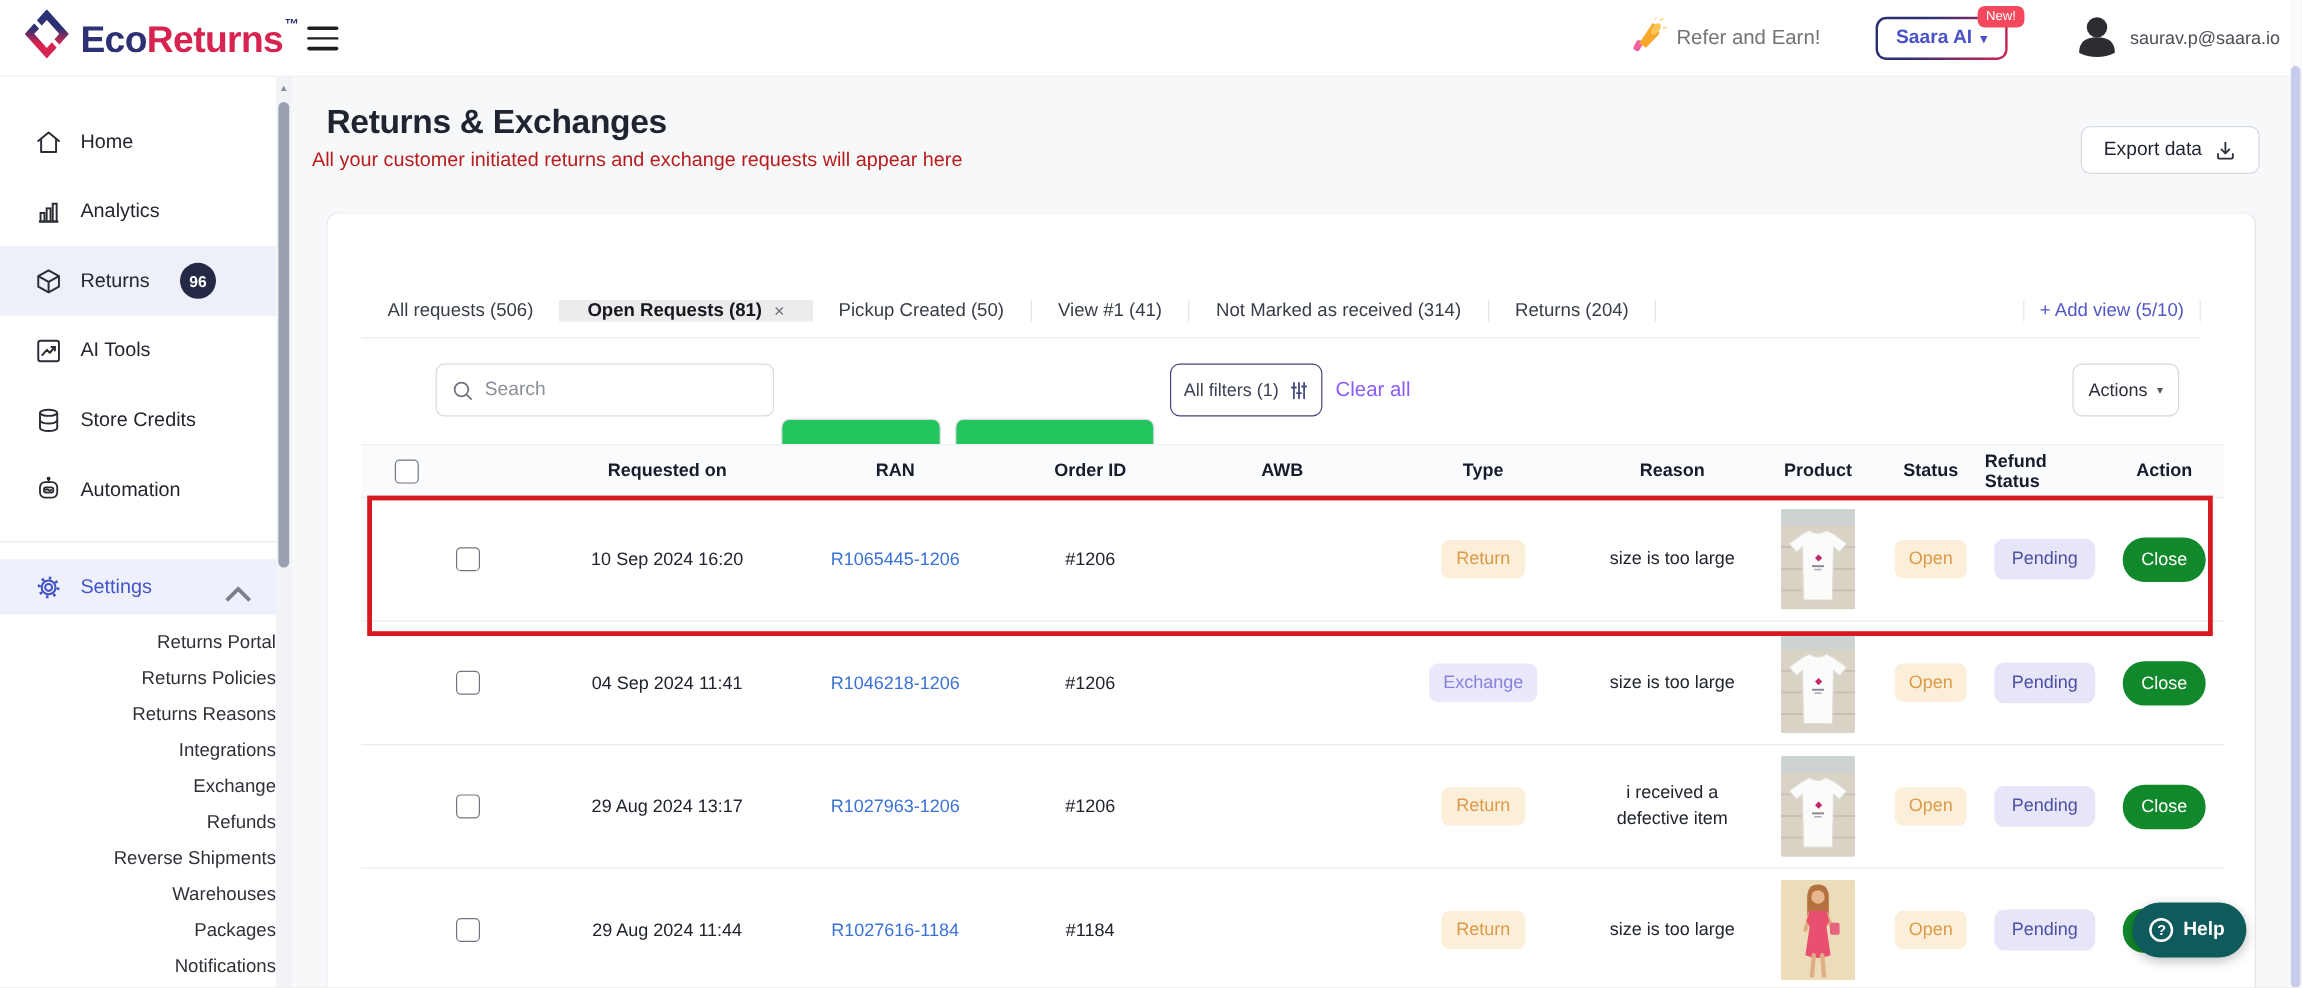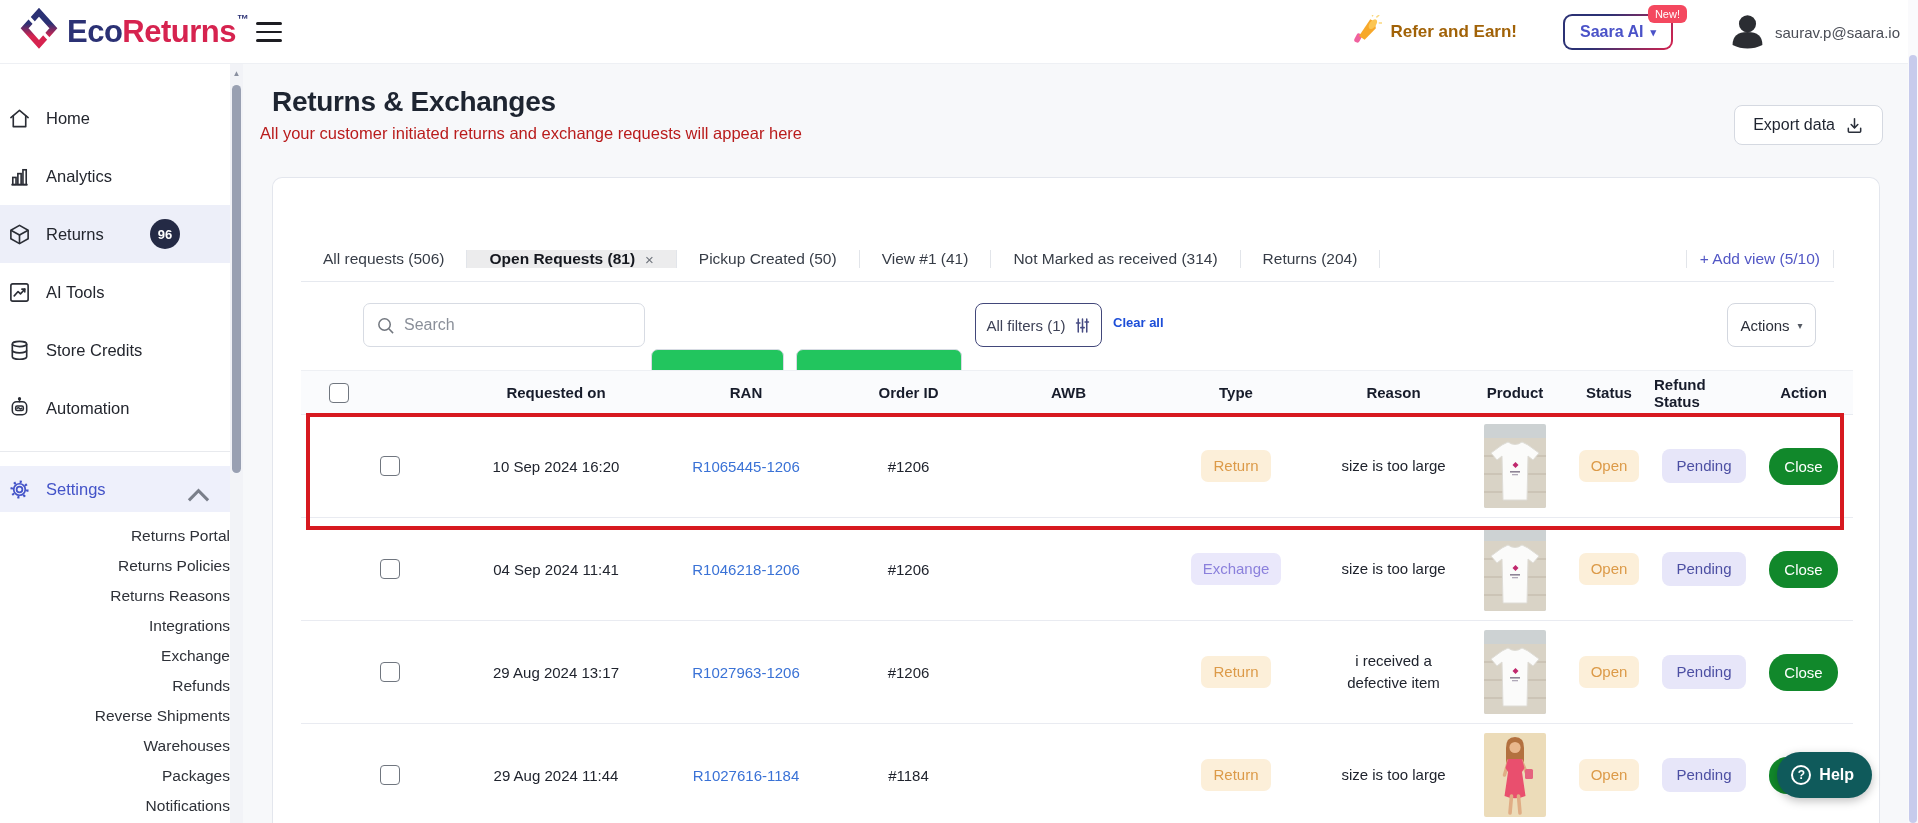--- a/index.html
+++ b/index.html
@@ -12,35 +12,35 @@
   
   .topbar { position:absolute; left:0; top:0; width:1918px; height:64px; background:#fff; border-bottom:1px solid #eef0f4; z-index:5; }
   .logo { position:absolute; left:20px; top:8px; display:flex; align-items:center; gap:9px; cursor:pointer; }
   .logo-text { font-size:31px; font-weight:700; letter-spacing:-0.5px; }
   .logo-text .eco { color:#2b3174; }
   .logo-text .ret { color:#d6234f; }
   .logo-text .tm { font-size:12px; color:#2b3174; vertical-align:top; position:relative; top:-2px; left:1px; font-weight:700; }
   .hamburger { position:absolute; left:256px; top:22px; width:26px; height:20px; background:none; border:none; cursor:pointer; display:flex; flex-direction:column; justify-content:space-between; }
   .hamburger span { display:block; height:2.6px; background:#1d1d22; border-radius:2px; }
   .topbar-right { position:absolute; right:18px; top:0; height:64px; display:flex; align-items:center; }
-  .refer { display:flex; align-items:center; gap:8px; font-size:17px; font-weight:700; color:#a16207; cursor:pointer; }
+  .refer { display:flex; align-items:center; gap:8px; font-size:17px; font-weight:400; color:#737373; cursor:pointer; }
   .saara-wrap { position:relative; margin-left:46px; }
   .saara-btn { display:block; padding:2px; border:none; border-radius:9px; background:linear-gradient(120deg,#2b3174 0%,#2b3174 35%,#d6234f 100%); cursor:pointer; }
   .saara-inner { display:flex; align-items:center; gap:7px; background:#fff; border-radius:7px; padding:7px 15px; font-size:16px; font-weight:700; color:#4a52c8; }
   .saara-inner .caret { font-size:11px; color:#4a52c8; }
   .new-badge { position:absolute; top:-9px; right:-14px; background:#f4485f; color:#fff; font-size:11px; font-weight:400; padding:3px 7px; border-radius:6px; z-index:2; }
   .user { display:flex; align-items:center; gap:9px; margin-left:56px; cursor:pointer; }
   .email { font-size:15px; color:#4b4e57; }
   
   .page-scroll { position:absolute; right:0; top:0; width:10px; height:823px; background:#fafafc; z-index:9; }
   .page-scroll .thumb { position:absolute; left:1px; top:55px; width:8px; height:768px; background:#c7cbec; border-radius:4px; }
   
   .sidebar { position:absolute; left:0; top:64px; width:230px; height:759px; background:#fff; z-index:4; overflow:hidden; }
   .nav { padding-top:25px; }
-  .nav-item { display:flex; align-items:center; gap:15px; height:58px; padding-left:8px; font-size:16.5px; color:#23262e; cursor:pointer; position:relative; }
+  .nav-item { display:flex; align-items:center; gap:15px; height:58px; padding-left:29px; font-size:16.5px; color:#23262e; cursor:pointer; position:relative; }
   .nav-item svg { width:23px; height:23px; flex:0 0 23px; }
   .nav-item.active { background:#edeff9; }
   .count-badge { position:absolute; left:150px; top:14px; width:30px; height:30px; border-radius:50%; background:#242a45; color:#fff; font-size:13px; font-weight:700; display:flex; align-items:center; justify-content:center; }
   .nav-divider { height:1px; background:#e8eaee; margin:14px 0; }
   .nav-item.settings { height:46px; background:#eef0fb; color:#4353c8; font-weight:400; }
   .nav-item.settings .chev { position:absolute; right:20px; top:18px; }
   .subnav { padding-top:9px; }
   .subnav-item { height:30px; line-height:30px; padding-left:57px; font-size:15.5px; color:#2e3138; cursor:pointer;text-align:right; }
   .sb-scroll { position:absolute; left:230px; top:64px; width:13px; height:759px; background:#f2f3f7; z-index:4; }
   .sb-scroll .arrow { position:absolute; top:5px; left:0; width:13px; text-align:center; font-size:8px; color:#8a90a0; cursor:pointer; }
@@ -61,21 +61,21 @@
   
   .filters { position:absolute; left:28px; right:28px; top:125px; height:44px; }
   .search-box { position:absolute; left:62px; top:0; width:282px; height:44px; border:1.3px solid #d7dbe3; border-radius:7px; background:#fff; display:flex; align-items:center; padding:0 12px; gap:9px; }
   .search-box input { border:none; outline:none; flex:1; font-size:16px; color:#2c313b; font-family:inherit; background:transparent; }
   .search-box input::placeholder { color:#8a8f99; }
   .filter-btn { position:absolute; top:0; height:44px; background:#22c55e; border:1.3px solid #d7dbe3; border-radius:7px; font-size:15px; color:#2c313b; display:flex; align-items:flex-end; justify-content:center; gap:9px; cursor:pointer; font-family:inherit;margin-top:46px; }
   .filter-btn .caret, .actions-btn .caret { font-size:10px; color:#555a63; }
   .btn-daterange { left:350px; width:133px; }
   .btn-shipment { left:495px; width:166px; }
   .all-filters { position:absolute; left:674px; top:0; width:127px; height:44px; background:#fff; border:1.6px solid #42477a; border-radius:8px; font-size:15px; color:#3e4257; display:flex; align-items:center; justify-content:center; gap:8px; cursor:pointer; font-family:inherit; }
-  .clear-all { position:absolute; left:812px; top:12px; font-size:13px; color:#1d4ed8; cursor:pointer; text-decoration:none;font-weight:bold; }
+  .clear-all { position:absolute; left:812px; top:12px; font-size:17px; color:#8b5cf6; cursor:pointer; text-decoration:none; }
   .actions-btn { position:absolute; right:35px; top:0; width:89px; height:44px; background:#fff; border:1.3px solid #d3d7df; border-radius:8px; font-size:15px; color:#2b2f3a; display:flex; align-items:center; justify-content:center; gap:8px; cursor:pointer; font-family:inherit; }
   
   .grid-cols { display:grid; grid-template-columns:150px 210px 170px 155px 165px 170px 145px 98px 90px 100px 99px; }
   .thead { position:absolute; left:28px; top:192px; width:1552px; height:45px; background:#fafbfd; border-top:1px solid #eef0f4; border-bottom:1px solid #e8ebf1; }
   .thead .col { display:flex; align-items:center; justify-content:center; font-size:15px; font-weight:700; color:#171c2b; }
   .thead .col-sel, .trow .col-sel { justify-content:flex-start; padding-left:28px; }
   .tbody { position:absolute; left:28px; top:237px; width:1552px; }
   .trow { height:103px; border-bottom:1px solid #e9ebf1; }
   .trow .col { display:flex; align-items:center; justify-content:center; font-size:15px; color:#20242e; text-align:center; }
   .cb { width:20px; height:20px; border:1.6px solid #70767f; border-radius:4px; background:#fff; cursor:pointer; display:inline-block; }

